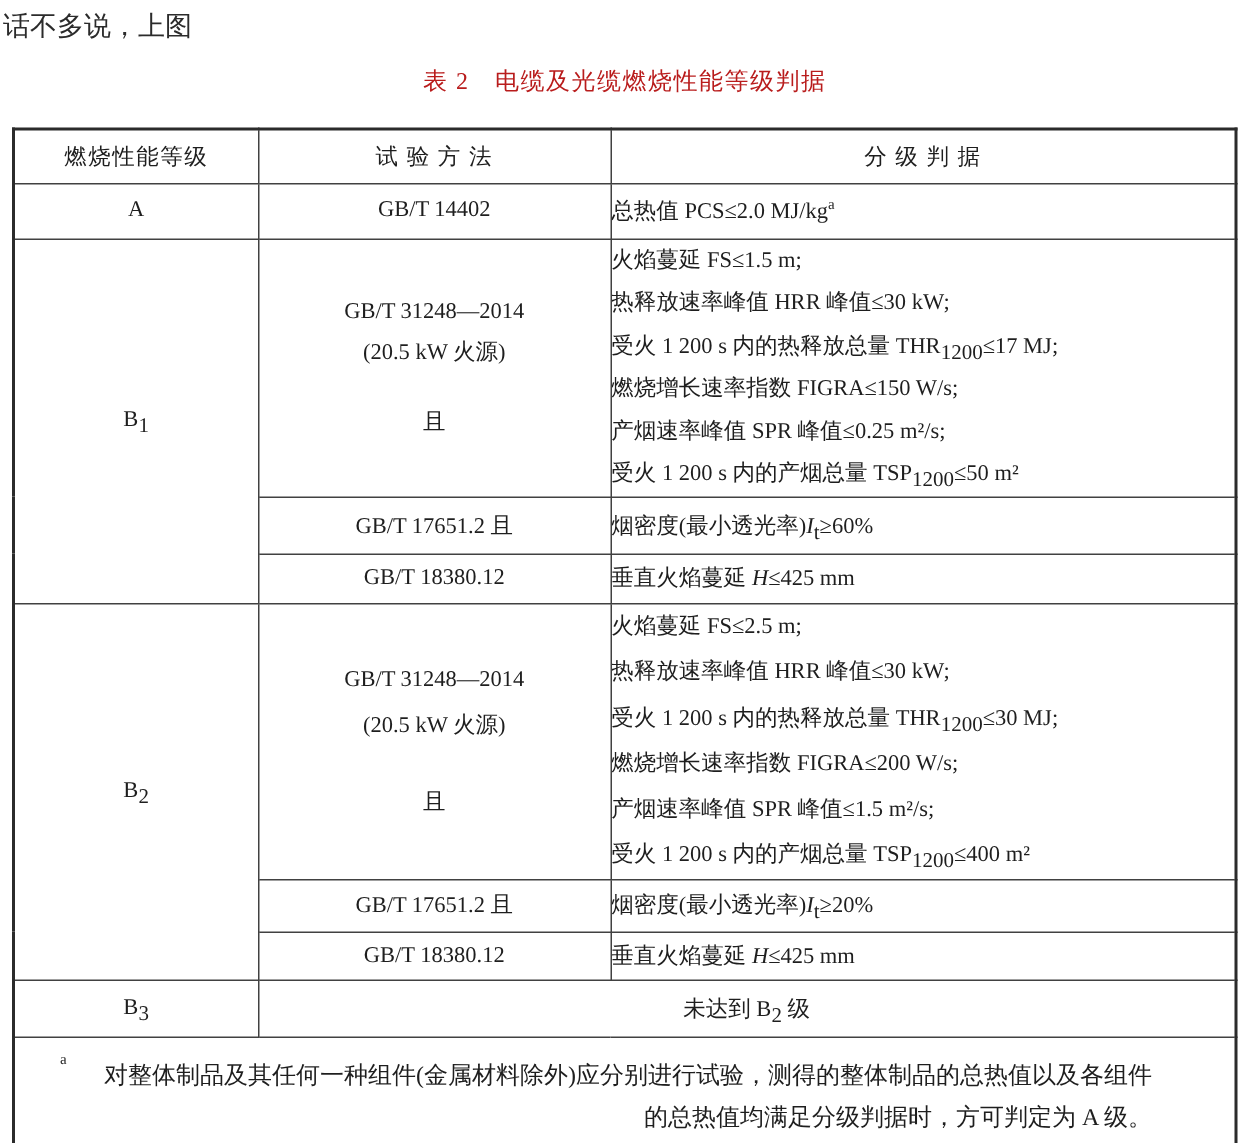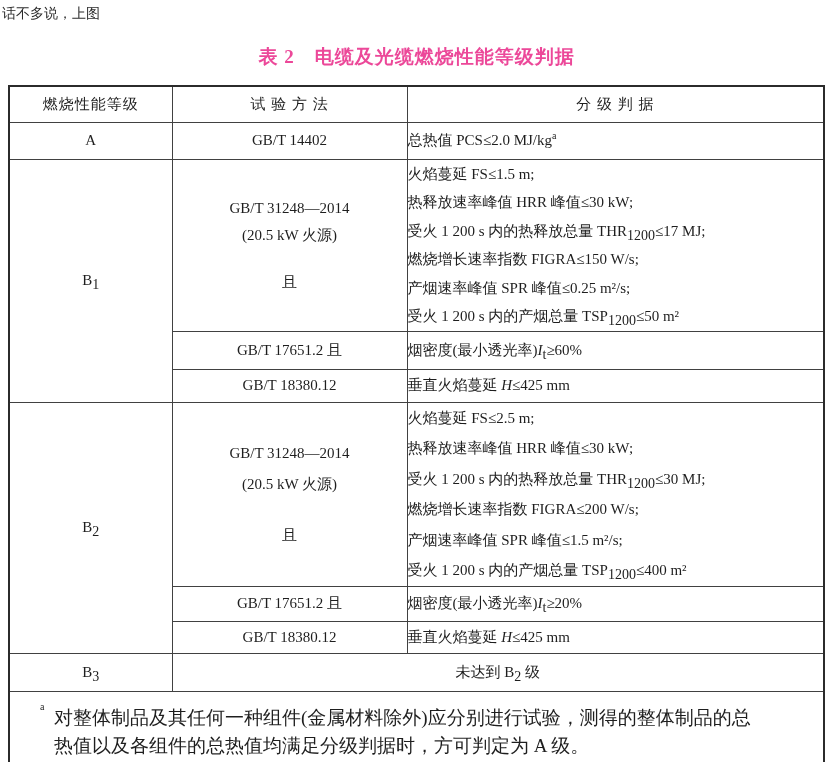--- a/index.html
+++ b/index.html
@@ -4,25 +4,25 @@
 <style>
   html,body{margin:0;padding:0;}
   body{
     width:838px;height:762px;position:relative;background:#ffffff;
     font-family:"Liberation Serif","DejaVu Serif",serif;color:#1e1e1e;
     overflow:hidden;
   }
   .intro{
     position:absolute;left:2px;top:5px;
     font-family:"Liberation Sans","DejaVu Sans",sans-serif;
-    font-size:14px;color:#2b2b2b;
+    font-size:18px;color:#2b2b2b;
   }
   .tbl-title{
     position:absolute;left:8px;top:44px;width:817px;
-    text-align:center;font-weight:700;font-size:19px;letter-spacing:1px;color:#ec4899;
+    text-align:center;font-weight:400;font-size:16px;letter-spacing:1px;color:#b91c1c;
   }
   table.main{
     position:absolute;left:8px;top:85px;width:817px;
     border-collapse:collapse;table-layout:fixed;
     border:2px solid #2b2b2b;
   }
   td,th{
     border:1px solid #414141;
     font-size:15px;font-weight:normal;
     text-align:center;vertical-align:middle;
@@ -50,21 +50,21 @@
   tr.r-b1main .method-stack div:nth-child(2){margin-top:7px;}
   tr.r-b1main .method-stack .and-line{margin-top:27px;}
   tr.r-b2main .method-stack div:nth-child(2){margin-top:11px;}
   tr.r-b2main .method-stack .and-line{margin-top:31px;}
   sub{font-size:14px;line-height:0;}
   sup{font-size:10px;line-height:0;}
   i{font-style:italic;}
   td.footcell{vertical-align:top;text-align:left;padding:12px 14px 6px 30px;}
   .footwrap{display:flex;align-items:flex-start;}
   .fmark{flex:0 0 14px;font-size:10px;padding-top:3px;}
-  .ftext{line-height:28px;font-size:19px;max-width:714px;}
+  .ftext{line-height:28px;font-size:16px;max-width:714px;text-align:right;}
 </style>
 </head>
 <body>
 
 <div class="intro">话不多说，上图</div>
 <div class="tbl-title">表 2　电缆及光缆燃烧性能等级判据</div>
 
 <table class="main">
   <colgroup>
       <col class="c1">

